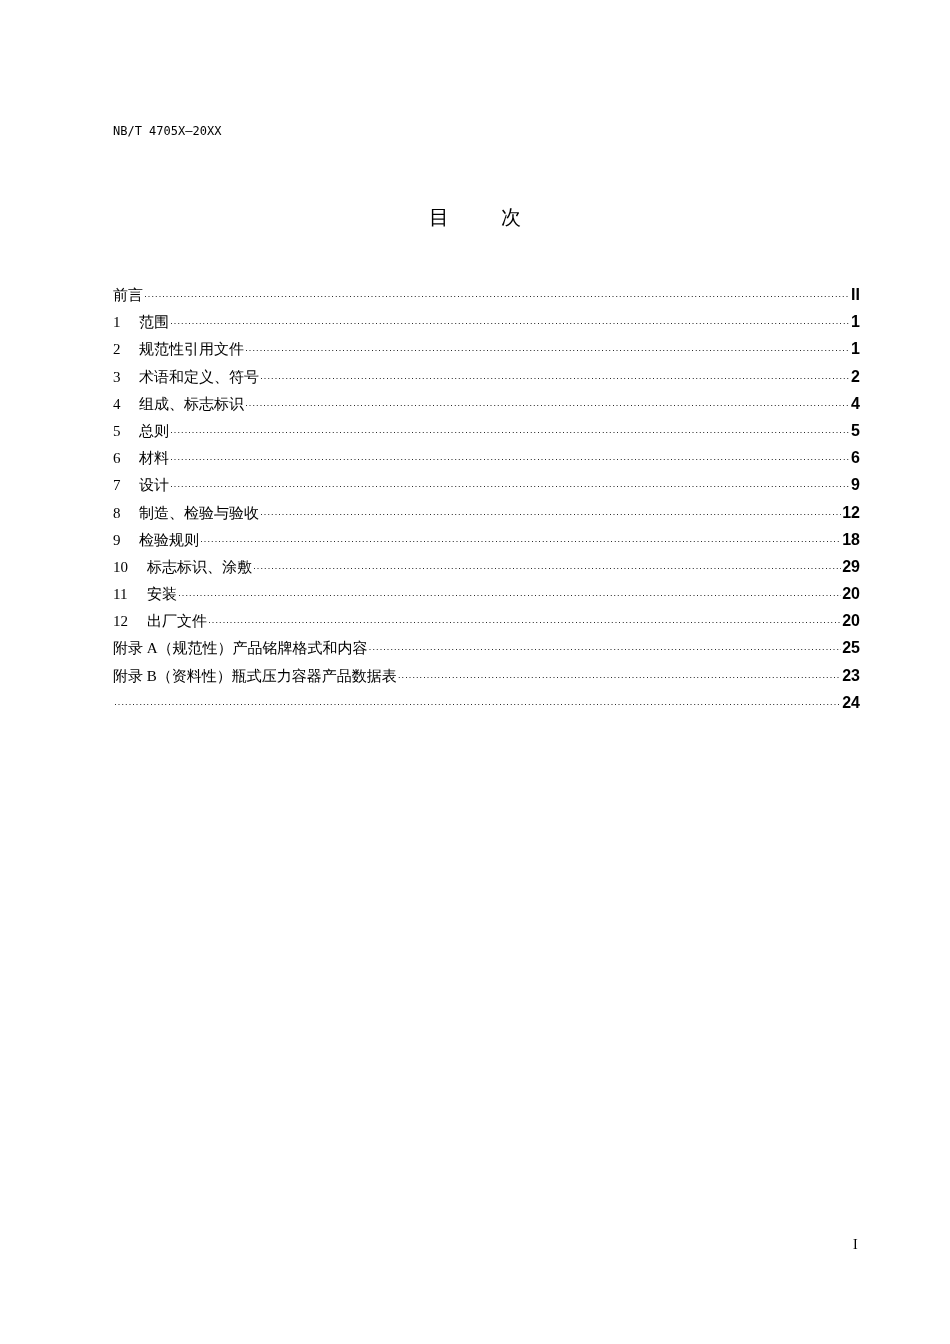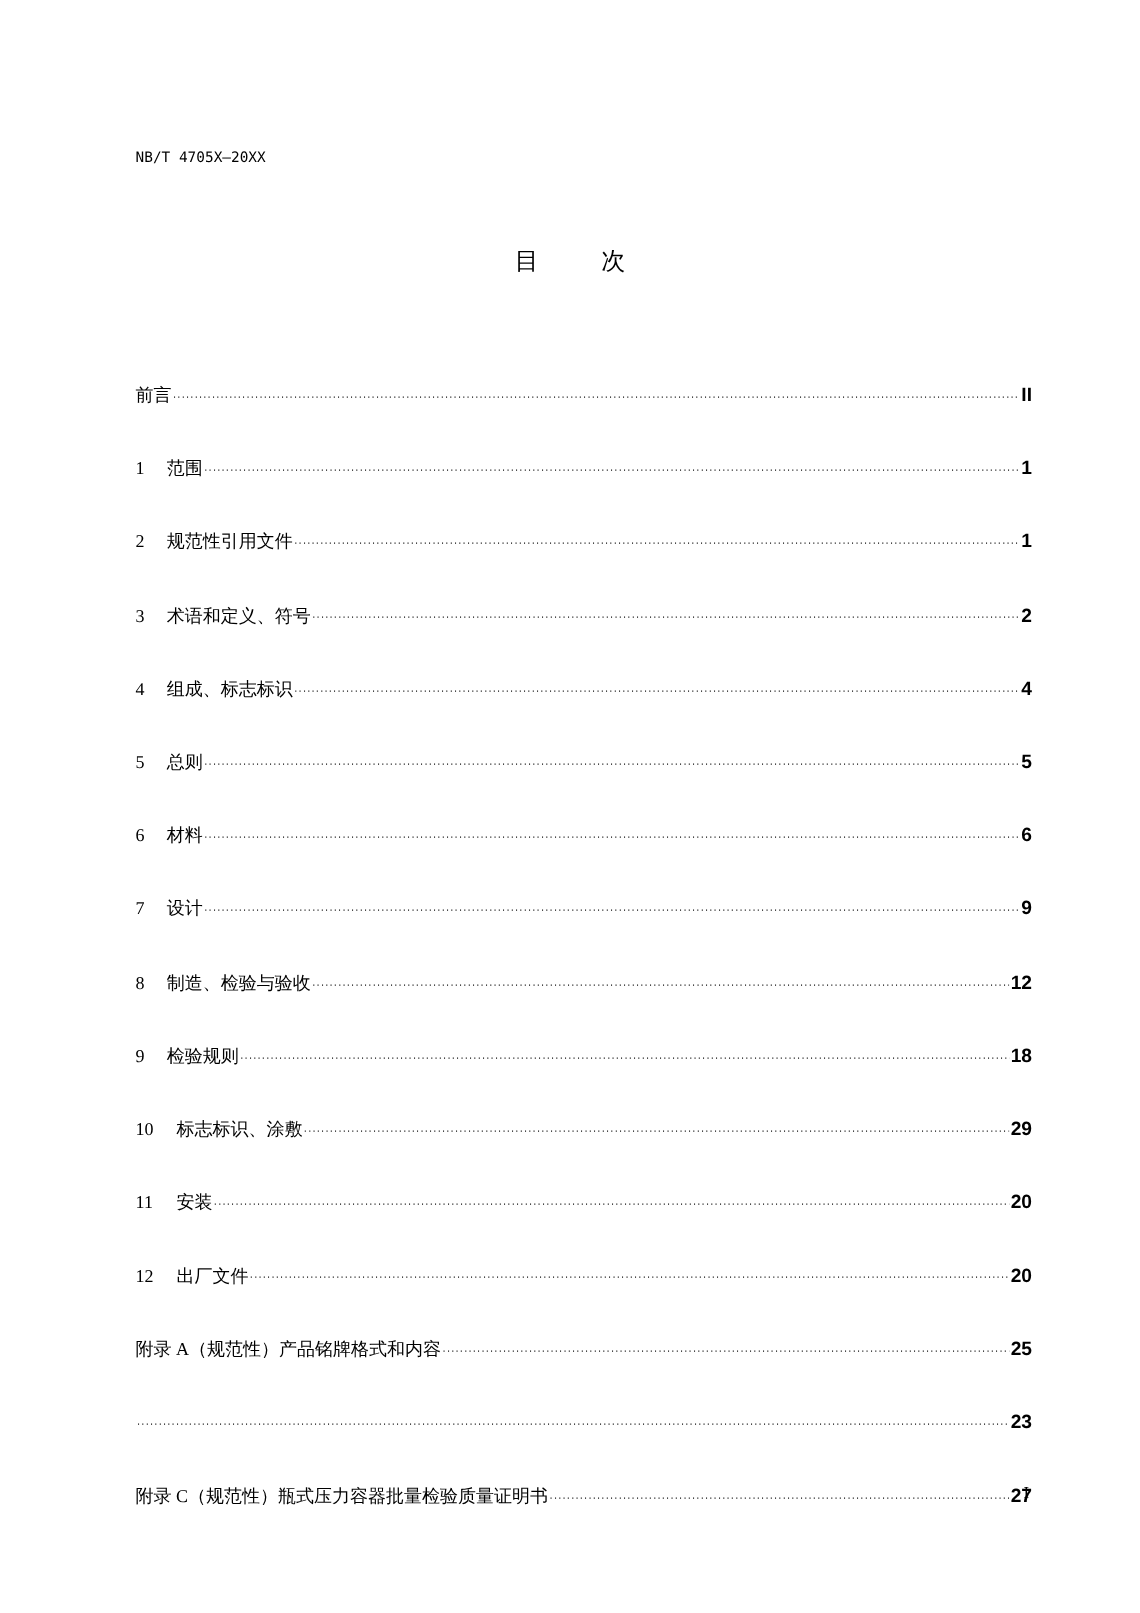--- a/index.html
+++ b/index.html
@@ -11,21 +11,21 @@
   }
   .title {
     position: absolute; left: 0; width: 950px; top: 204px; text-align: center;
     font-family: "DejaVu Sans", sans-serif; font-size: 20px;
   }
   .title span { display: inline-block; }
   .title .gap { width: 52px; }
   .toc { position: absolute; left: 113px; top: 286px; width: 747px; }
   .toc-row {
     display: flex; align-items: baseline; height: 27.2px;
-    font-family: "Liberation Serif", "DejaVu Serif", serif; font-size: 15px; margin-top: 34px;
+    font-family: "Liberation Serif", "DejaVu Serif", serif; font-size: 15px;
   }
   .toc-num { display: inline-block; }
   .toc-label { white-space: nowrap; }
   .toc-leader {
     flex: 1; overflow: hidden; white-space: nowrap;
     font-family: "Liberation Sans", sans-serif; font-size: 9px; letter-spacing: 0.6px;
     margin: 0 1px; position: relative; top: -1px;
   }
   .toc-page {
     font-family: "Liberation Sans", sans-serif; font-weight: bold; font-size: 16px;
@@ -122,23 +122,23 @@
       <span class="toc-label">出厂文件</span>
       <span class="toc-leader">················································································································································································································································································································································································································</span>
       <span class="toc-page">20</span>
     </div>
     <div class="toc-row">
       <span class="toc-label">附录 A（规范性）产品铭牌格式和内容</span>
       <span class="toc-leader">················································································································································································································································································································································································································</span>
       <span class="toc-page">25</span>
     </div>
     <div class="toc-row">
+      <span class="toc-label">附录 B（资料性）瓶式压力容器产品数据表</span>
       <span class="toc-leader">················································································································································································································································································································································································································</span>
       <span class="toc-page">23</span>
     </div>
     <div class="toc-row">
-      <span class="toc-label">附录 C（规范性）瓶式压力容器批量检验质量证明书</span>
       <span class="toc-leader">················································································································································································································································································································································································································</span>
-      <span class="toc-page">27</span>
+      <span class="toc-page">24</span>
     </div>
   </div>
 
 <div class="page-number">I</div>
 
 </body></html>

